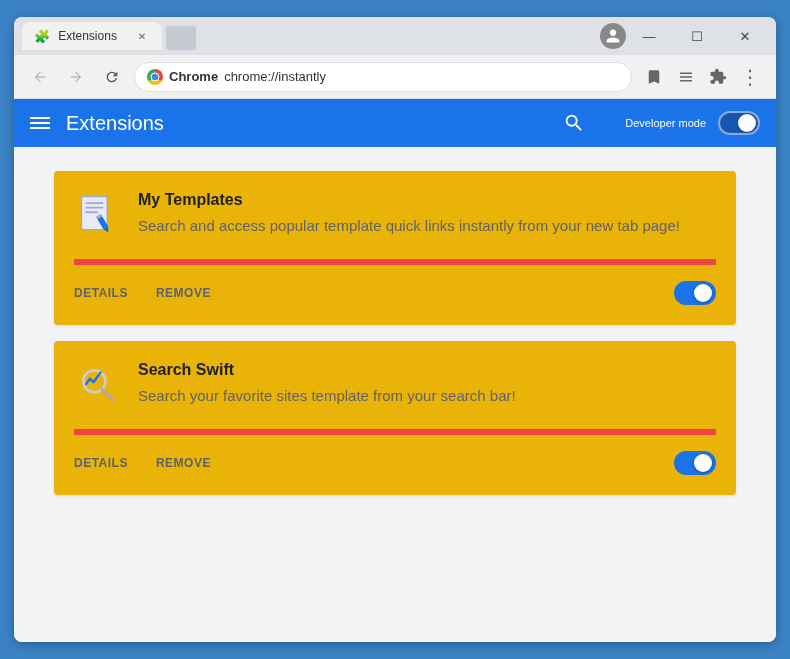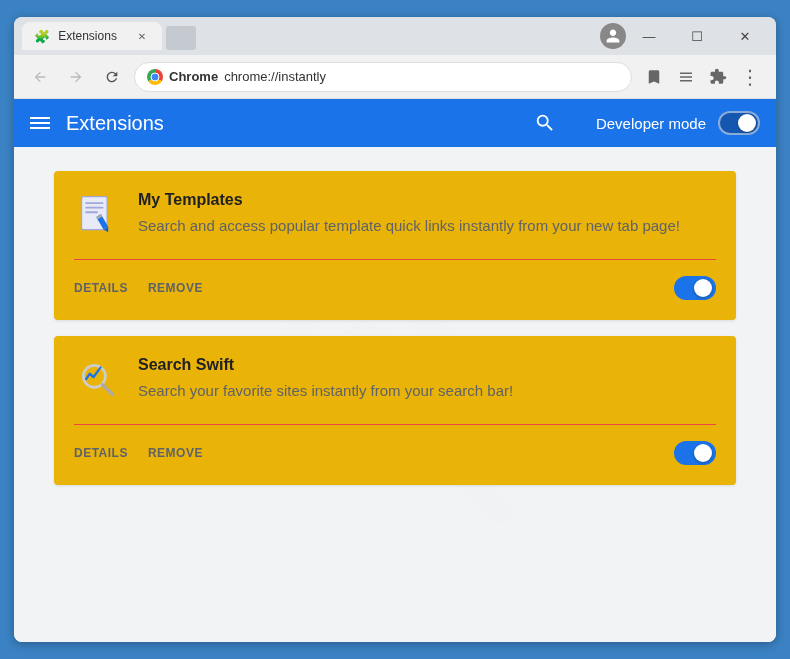--- a/index.html
+++ b/index.html
@@ -232,21 +232,21 @@
       color: white;
       font-size: 20px;
       cursor: pointer;
       display: flex;
       align-items: center;
       justify-content: center;
     }
 
     .dev-mode-label {
       color: white;
-      font-size: 15px;
+      font-size: 11px;
       padding-left: 28px;
     }
 
     
     .toggle {
       width: 38px;
       height: 22px;
       border-radius: 11px;
       position: relative;
       cursor: pointer;
@@ -345,23 +345,23 @@
 
     .ext-desc {
       font-size: 15px;
       color: #5f6368;
       line-height: 1.4;
     }
 
     .ext-card-bottom {
       display: flex;
       align-items: center;
-      border-top: 1px solid #ef4444;
+      border-top: 6px solid #ef4444;
       padding-top: 16px;
-      gap: 20px;
+      gap: 28px;
     }
 
     .ext-btn {
       font-size: 12px;
       font-weight: 600;
       color: #5f6368;
       letter-spacing: 0.5px;
       cursor: pointer;
       text-transform: uppercase;
     }
@@ -549,21 +549,21 @@
             <circle cx="20" cy="20" r="12" fill="none" stroke="#ccc" stroke-width="3"></circle>
             <line x1="29" y1="29" x2="40" y2="40" stroke="#aaa" stroke-width="3.5" stroke-linecap="round"></line>
 
             <polyline points="11,23 15,17 19,21 24,14" fill="none" stroke="#1a73e8" stroke-width="2.5" stroke-linecap="round" stroke-linejoin="round"></polyline>
 
             <line x1="24" y1="14" x2="27" y2="10" stroke="#1a73e8" stroke-width="2" stroke-linecap="round"></line>
           </svg>
         </div>
         <div class="ext-info">
           <div class="ext-name">Search Swift</div>
-          <div class="ext-desc">Search your favorite sites instantly from your search bar!</div>
+          <div class="ext-desc">Search your favorite sites template from your search bar!</div>
         </div>
       </div>
       <div class="ext-card-bottom">
         <span class="ext-btn">DETAILS</span>
         <span class="ext-btn">REMOVE</span>
         <div class="ext-toggle-area">
           <div class="toggle on" style="width:42px; height:24px; border-radius:12px; background:#1a73e8; position:relative; cursor:pointer;">
             <div class="toggle-thumb" style="left:20px; width:18px; height:18px; top:3px; background:white; border-radius:50%; position:absolute; box-shadow:0 1px 3px rgba(0,0,0,0.3);"></div>
           </div>
         </div>

